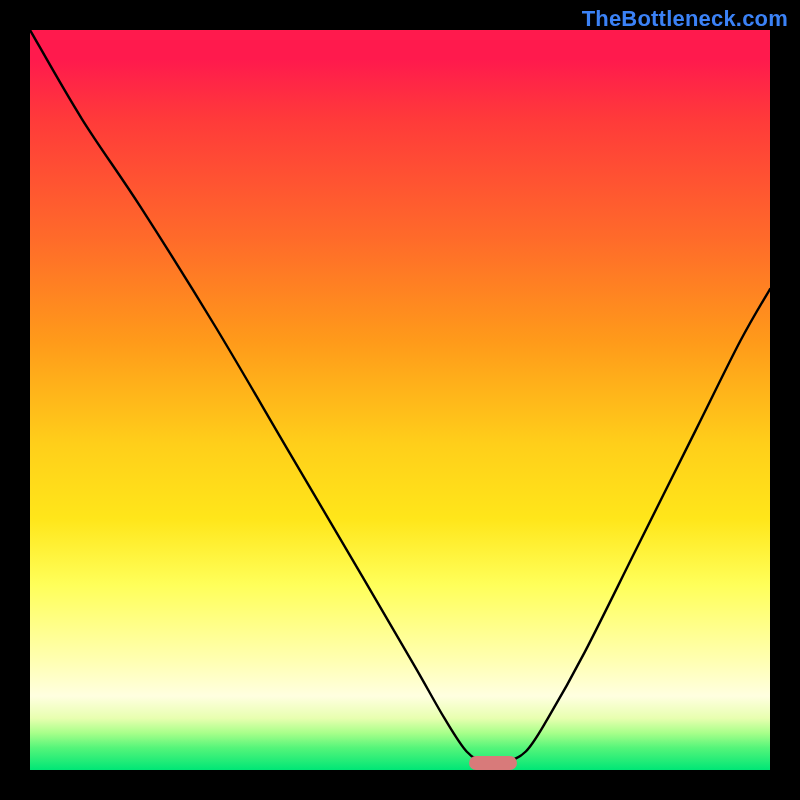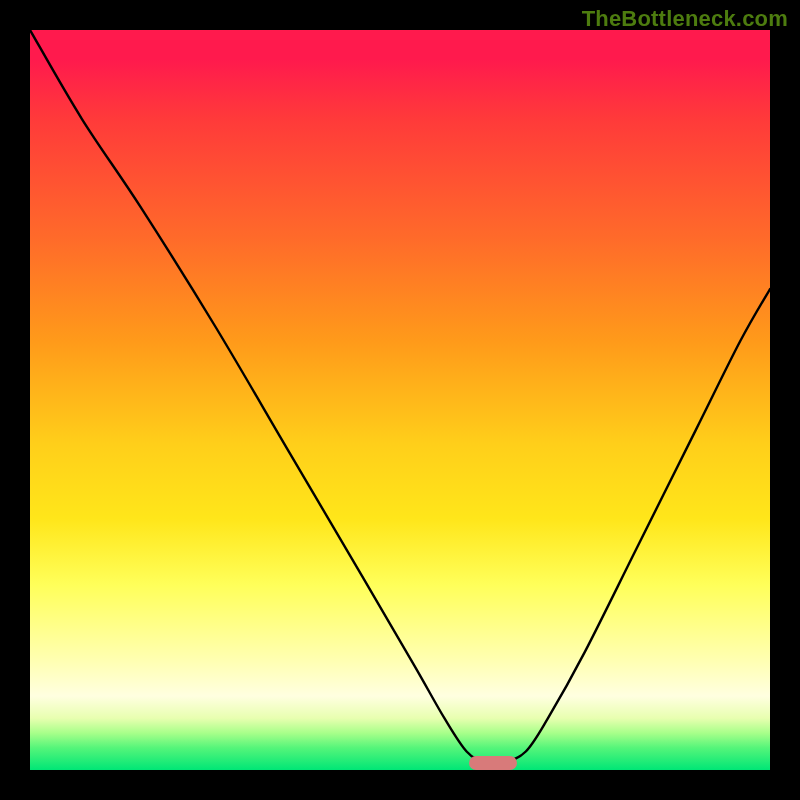--- a/index.html
+++ b/index.html
@@ -38,21 +38,21 @@
       #e8ffb0 93%,
       #a8ff8a 95%,
       #55f57a 97%,
       #00e676 100%
     );
   }
   .watermark {
     position: absolute;
     top: 6px;
     right: 12px;
-    color: #4d7c0f;
+    color: #3b82f6;
     font-size: 22px;
     font-weight: 600;
     letter-spacing: 0.2px;
     user-select: none;
   }
   svg.curve {
     position: absolute;
     left: 0;
     top: 0;
     width: 740px;

